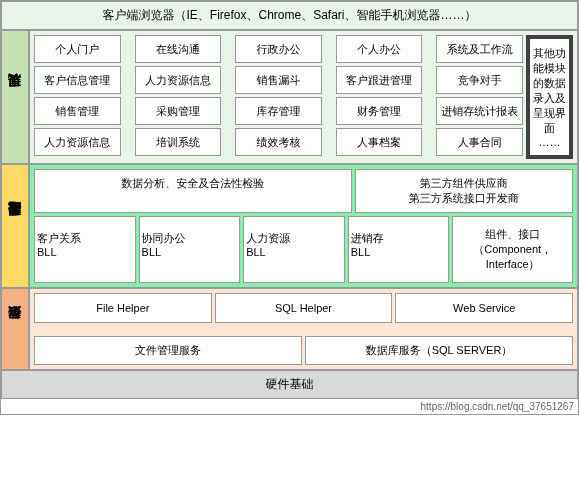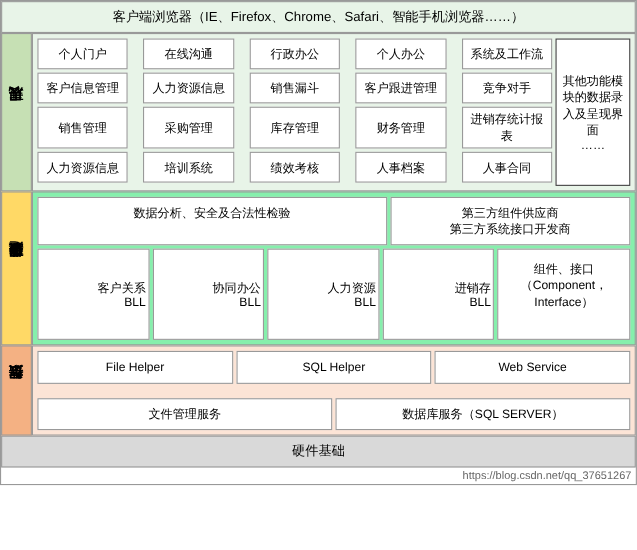--- a/index.html
+++ b/index.html
@@ -129,22 +129,22 @@
       font-size: 11px;
       background: #fff;
     }
     .biz-bottom-row {
       display: flex;
       gap: 3px;
     }
     .biz-bll {
       flex: 1;
       border: 1px solid #999;
-      text-align: right;
-      padding: 27px 2px;
+      text-align: left;
+      padding: 14px 2px;
       font-size: 11px;
       background: #fff;
     }
     .biz-component {
       flex: 1.2;
       border: 1px solid #999;
       text-align: center;
       padding: 10px 2px;
       font-size: 11px;
       background: #fff;
@@ -185,22 +185,22 @@
     }
 
     .pres-outer {
       display: flex;
       gap: 3px;
     }
     .pres-main-grid {
       flex: 1;
     }
     .pres-right-special {
-      width: 68px;
-      border: 1px solid #404040;
+      width: 47px;
+      border: 4px solid #404040;
       background: #fff;
       display: flex;
       align-items: center;
       justify-content: center;
       text-align: center;
       font-size: 11px;
       padding: 2px;
     }
   </style>
 </head>

